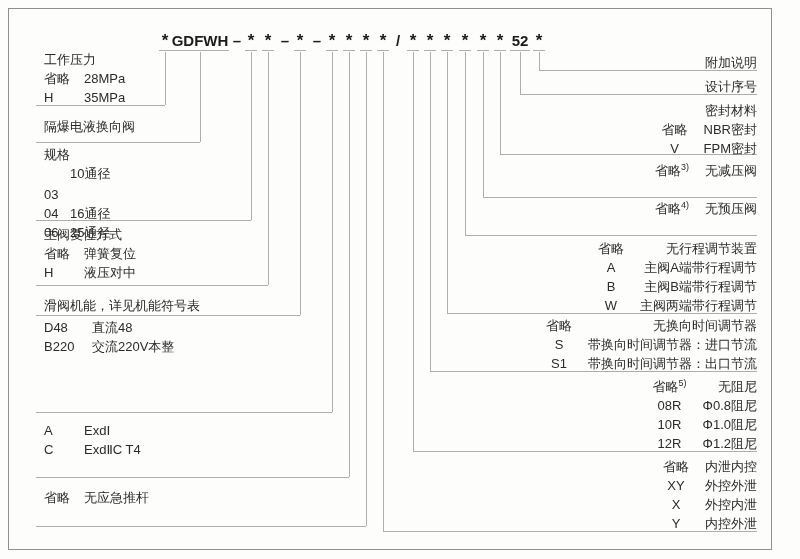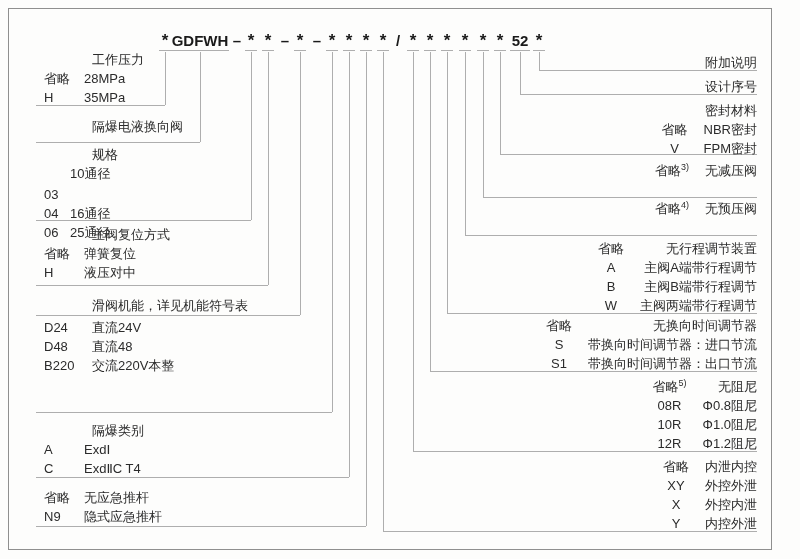--- a/index.html
+++ b/index.html
@@ -9,21 +9,21 @@
   }
   #frame{position:absolute;left:8px;top:8px;width:762px;height:540px;
     border:1px solid var(--frame,#8f8f8f);}
   .code-el{position:absolute;top:33px;transform:translateX(-50%);
     font-weight:bold;font-size:15px;color:var(--code,#1a1a1a);white-space:nowrap;line-height:16px;}
   .code-el.star{font-size:17px;}
   .hline,.vline{position:absolute;background:var(--line,#aeaeae);}
   .hline{height:1px;}
   .vline{width:1px;}
   .lsec{position:absolute;left:44px;font-size:13px;color:var(--text,#2b2b2b);white-space:nowrap;}
-  .lsec .title{line-height:19px;margin-left:48px;}
+  .lsec .title{line-height:19px;}
   .lrow{display:flex;line-height:19px;}
   .lrow .code{flex:0 0 auto;}
   .rsec{position:absolute;right:43px;font-size:13px;color:var(--text,#2b2b2b);white-space:nowrap;}
   .rsec .title{text-align:right;line-height:19px;}
   .rtable{display:table;margin-left:auto;}
   .rrow{display:table-row;}
   .rrow .code{display:table-cell;text-align:center;padding-right:16px;line-height:19px;}
   .rrow .label{display:table-cell;text-align:right;line-height:19px;}
   sup{font-size:9px;line-height:0;}
 </style>
@@ -147,51 +147,42 @@
         <div class="lrow">
           <span class="code" style="width: 40px;">H</span>
           <span class="label">液压对中</span>
         </div>
       </div>
       <div class="lsec" style="top: 296px;">
         <div class="title">滑阀机能，详见机能符号表</div>
       </div>
       <div class="lsec" style="top: 318px;">
         <div class="lrow">
-          <span class="code" style="width: 48px;">D24</span>
-          <span class="label">直流24V</span>
-        </div>
-        <div class="lrow">
           <span class="code" style="width: 48px;">D48</span>
           <span class="label">直流48</span>
         </div>
         <div class="lrow">
           <span class="code" style="width: 48px;">B220</span>
           <span class="label">交流220V本整</span>
         </div>
       </div>
       <div class="lsec" style="top: 421px;">
-        <div class="title">隔爆类别</div>
         <div class="lrow">
           <span class="code" style="width: 40px;">A</span>
           <span class="label">ExdⅠ</span>
         </div>
         <div class="lrow">
           <span class="code" style="width: 40px;">C</span>
           <span class="label">ExdⅡC T4</span>
         </div>
       </div>
       <div class="lsec" style="top: 488px;">
         <div class="lrow">
           <span class="code" style="width: 40px;">省略</span>
           <span class="label">无应急推杆</span>
-        </div>
-        <div class="lrow">
-          <span class="code" style="width: 40px;">N9</span>
-          <span class="label">隐式应急推杆</span>
         </div>
       </div>
     </div>
   <div id="right-sections">
       <div class="rsec" style="top: 53px;">
         <div class="title">附加说明</div>
       </div>
       <div class="rsec" style="top: 77px;">
         <div class="title">设计序号</div>
       </div>

